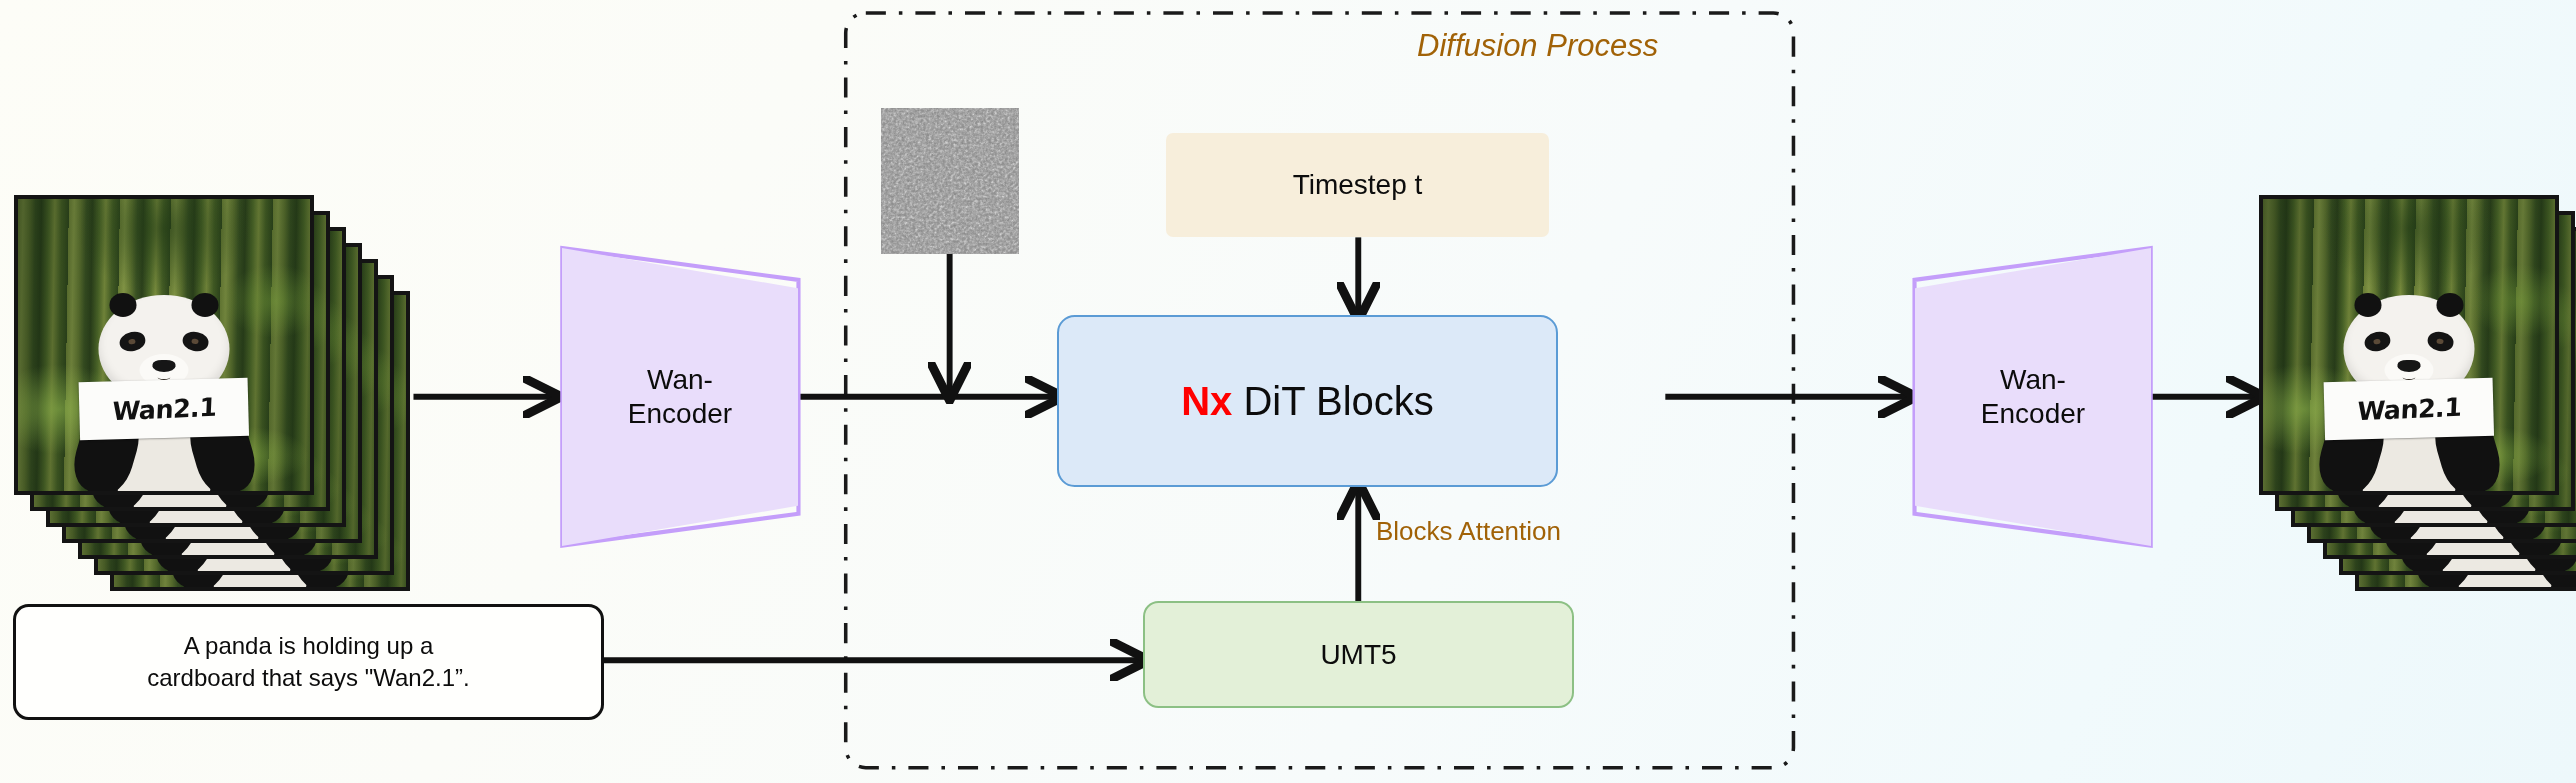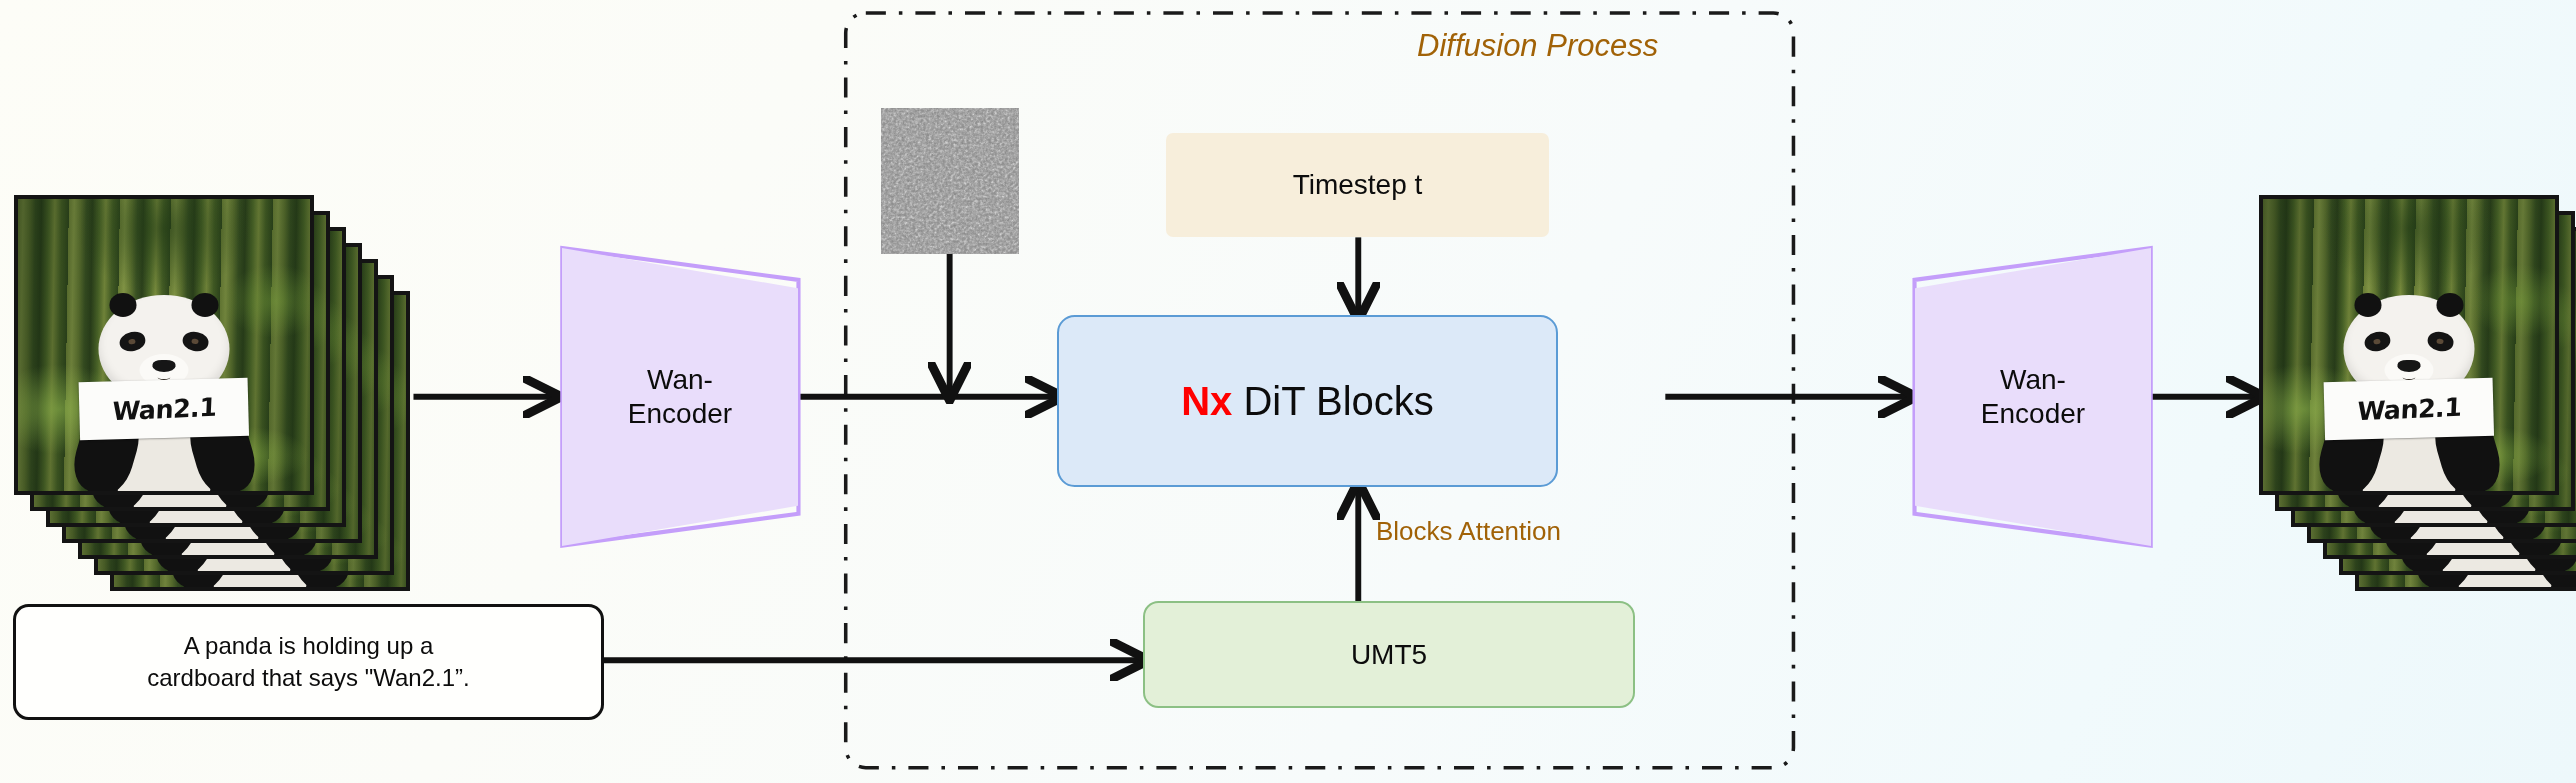--- a/index.html
+++ b/index.html
@@ -328,21 +328,21 @@
 </div>
 
 <div class="node" id="dit-box" style="left:1057px;top:315px;width:501px;height:172px;">
   <span>
     <span class="nx">N</span><span class="nx mult">x</span>&nbsp;<span>DiT Blocks</span>
   </span>
 </div>
 
 <div class="label-free" id="cross-attn-label" style="left:1376px;top:516px;">Blocks Attention</div>
 
-<div class="node" id="umt5-box" style="left:1143px;top:601px;width:492px;height:107px;align-items:center;">
+<div class="node" id="umt5-box" style="left:1143px;top:601px;width:431px;height:107px;align-items:center;">
   <span>UMT5</span>
 </div>
 
 <div class="node" id="prompt-box" style="left:13px;top:604px;width:591px;height:116px;">
   <div>
     <div>A panda is holding up a</div>
     <div>cardboard that says "Wan2.1”.</div>
   </div>
 </div>
 

